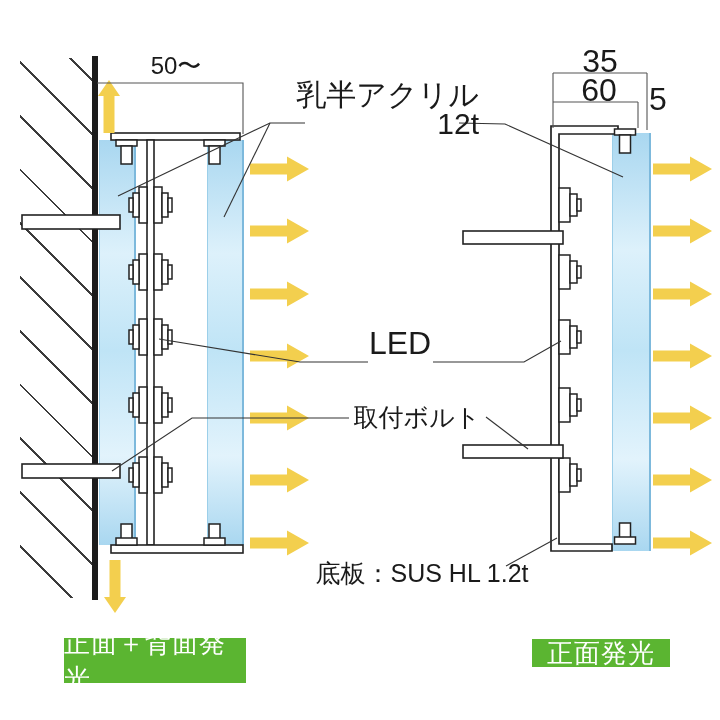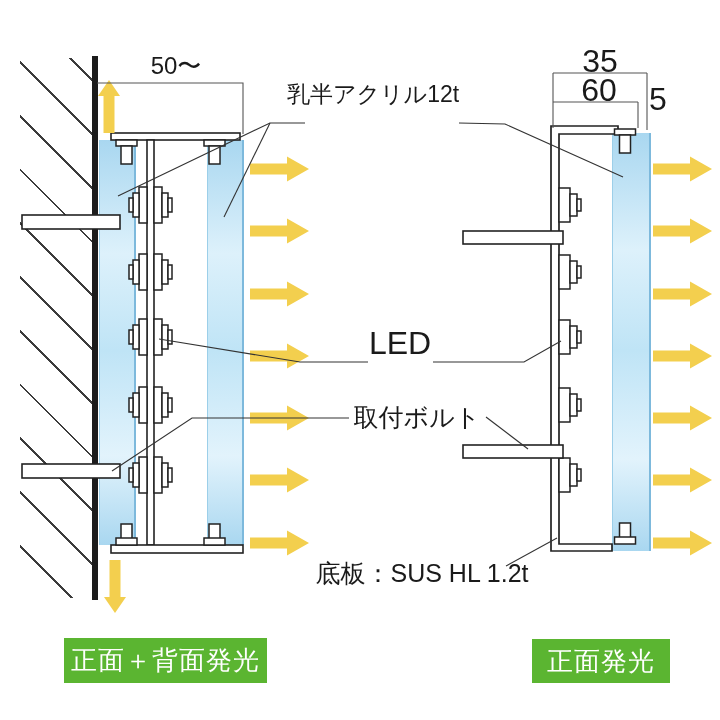--- a/index.html
+++ b/index.html
@@ -7,21 +7,21 @@
          font-family:"Liberation Sans","DejaVu Sans",sans-serif;color:#1a1a1a;}
   .abs{position:absolute;}
   .lbl{position:absolute;transform:translate(-50%,-50%);white-space:nowrap;color:#1a1a1a;}
   .hatch{background:repeating-linear-gradient(45deg,transparent 0 36px,#3c3c3c 36px 38px);}
   .wall{background:#1c1c1c;}
   .acrylic{background:linear-gradient(to bottom,#a9d7f0,#ddf1fb 28%,#bfe4f6 52%,#e2f3fc 78%,#a9d7f0);
            border-left:1px solid #9ccfe9;border-right:2px solid #7db9dc;}
   .badge{position:absolute;display:flex;align-items:center;justify-content:center;
          background:var(--accent-green,#5bb531);color:#fff;font-size:26px;letter-spacing:1px;}
   svg.overlay{position:absolute;left:0;top:0;}
-  .f23{font-size:23px;line-height:29px;text-align:left;}
+  .f23{font-size:30px;line-height:29px;text-align:right;}
   .f24{font-size:24px;} .f25{font-size:25px;} .f27{font-size:32px;}
 </style>
 </head>
 <body>
 
 <div class="stage">
 
   <div class="abs hatch" style="left:20px;top:58px;width:72px;height:540px;"></div>
   <div class="abs wall" style="left:92px;top:56px;width:6px;height:544px;"></div>
 
@@ -133,16 +133,16 @@
 
   <div class="lbl f25" style="left:417px;top:417px;font-family:Liberation Serif, serif;">取付ボルト</div>
 
   <div class="lbl f25" style="left:422px;top:573px;">底板：SUS HL 1.2t</div>
 
   <div class="lbl f24" style="left:176px;top:66px;">50〜</div>
   <div class="lbl f27" style="left:600px;top:61px;">35</div>
   <div class="lbl f27" style="left:599px;top:90px;">60</div>
   <div class="lbl f27" style="left:658px;top:99px;">5</div>
 
-  <div class="badge" style="left:64px;top:638px;width:203px;height:45px;">正面＋背面発光</div>
-  <div class="badge" style="left:532px;top:639px;width:138px;height:44px;">正面発光</div>
+  <div class="badge" style="left:64px;top:638px;width:182px;height:45px;">正面＋背面発光</div>
+  <div class="badge" style="left:532px;top:639px;width:138px;height:28px;">正面発光</div>
 
 </div>
 
 </body></html>

